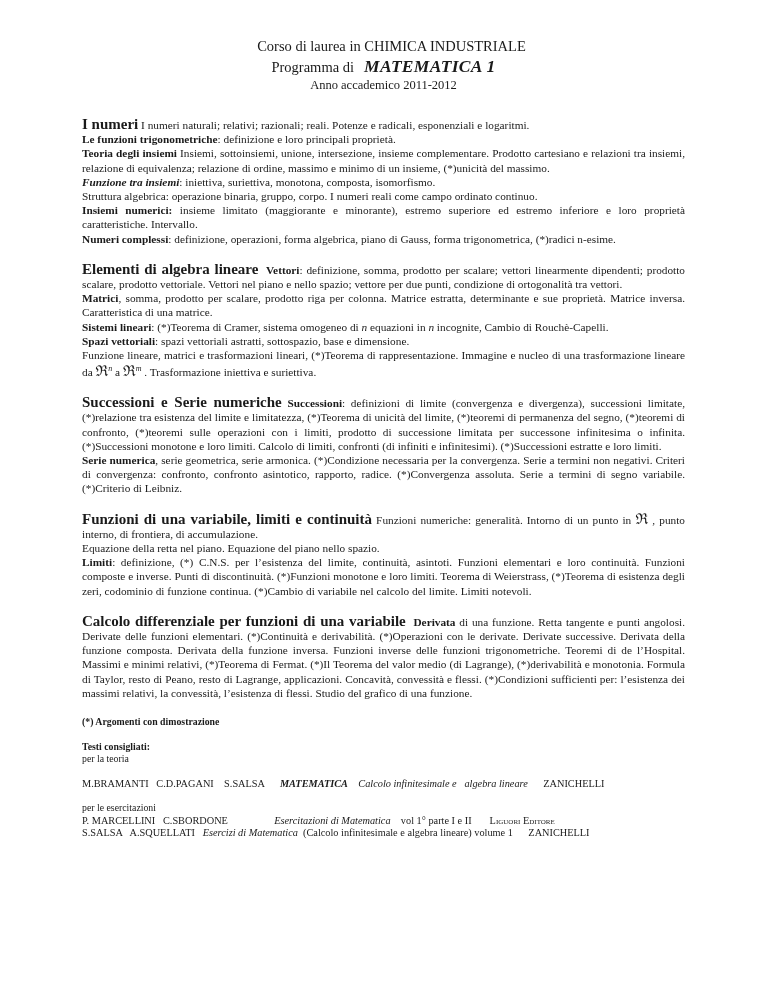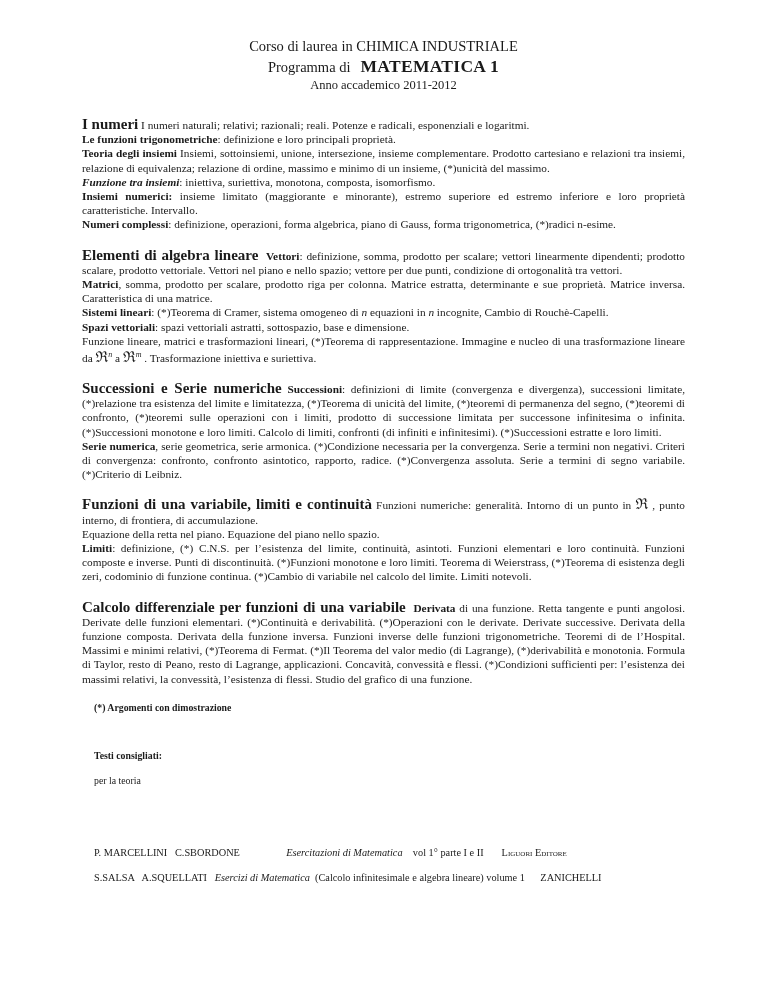--- a/index.html
+++ b/index.html
@@ -3,37 +3,37 @@
 <meta charset="utf-8">
 <style>
   html, body { margin: 0; padding: 0; background: #ffffff; }
   body {
     width: 768px; height: 994px; overflow: hidden; position: relative;
     font-family: "Liberation Serif", "DejaVu Serif", serif;
     color: #1a1a1a;
   }
   .page { position: absolute; left: 82px; top: 0; width: 603px; }
   .hdr { text-align: center; }
-  .hdr .l1 { position: absolute; left: 0; width: 603px; top: 38px; font-size: 14.5px; }
+  .hdr .l1 { position: absolute; left: 8px; width: 603px; top: 38px; font-size: 14.5px; }
   .hdr .l2 { position: absolute; left: 0; width: 603px; top: 56px; font-size: 14.5px; }
-  .hdr .l2 .big { font-weight: bold; font-size: 17.5px; margin-left: 10px; letter-spacing: 0.3px; }
+  .hdr .l2 .big { font-style: italic; font-weight: bold; font-size: 17.5px; margin-left: 10px; letter-spacing: 0.3px; }
   .hdr .l3 { position: absolute; left: 0; width: 603px; top: 78px; font-size: 12.5px; }
 
   .body-text { position: absolute; left: 0; top: 117px; width: 603px; font-size: 11.3px; line-height: 14.2px; text-align: justify; }
   .section { margin: 0 0 16px 0; }
   .section p { margin: 0; }
   .sec-title { font-family: "Liberation Serif", serif; font-weight: bold; font-size: 15px; }
   .b { font-weight: bold; }
   .bi { font-weight: bold; font-style: italic; font-family: Liberation Serif, serif; }
   .i { font-style: italic; }
   .frak { font-family: "DejaVu Serif", serif; font-size: 15px; }
   .sup { font-size: 8px; vertical-align: super; font-style: italic; }
 
   .notes { font-size: 9.8px; line-height: 12.5px; }
-  .notes p { margin: 12px; }
+  .notes p { margin: 0; }
   .ref-row { white-space: pre; font-size: 10.3px; }
   .smallcaps { font-variant: small-caps; }
 </style>
 </head>
 <body>
 
 <div class="page">
 
   <div class="hdr">
     <div class="l1">Corso di laurea in CHIMICA INDUSTRIALE</div>
@@ -43,20 +43,21 @@
     <div class="l3">Anno accademico 2011-2012</div>
   </div>
 
   <div class="body-text">
 
     <div class="section">
       <p><span class="sec-title">I numeri</span><span> I numeri naturali; relativi; razionali; reali. Potenze e radicali, esponenziali e logaritmi.</span></p>
       <p><span class="b">Le funzioni trigonometriche</span><span>: definizione e loro principali proprietà.</span></p>
       <p><span class="b">Teoria degli insiemi</span><span>  Insiemi, sottoinsiemi, unione, intersezione, insieme complementare. Prodotto cartesiano e relazioni tra insiemi, relazione di equivalenza; relazione di ordine, massimo e minimo di un insieme, (*)unicità del massimo.</span></p>
       <p><span class="bi">Funzione tra insiemi</span><span>: iniettiva, suriettiva, monotona, composta, isomorfismo.</span></p>
+      <p>Struttura algebrica: operazione binaria, gruppo, corpo.  I numeri reali come campo ordinato continuo.</p>
       <p><span class="b">Insiemi numerici:</span><span> insieme limitato (maggiorante e minorante), estremo superiore ed estremo inferiore e loro proprietà caratteristiche. Intervallo.</span></p>
       <p><span class="b">Numeri complessi</span><span>: definizione, operazioni, forma algebrica, piano di Gauss, forma trigonometrica, (*)radici n-esime.</span></p>
     </div>
 
     <div class="section">
       <p><span class="sec-title">Elementi di algebra lineare</span>&nbsp;&nbsp;<span class="b">Vettori</span><span>: definizione, somma, prodotto per scalare; vettori linearmente dipendenti; prodotto scalare, prodotto vettoriale. Vettori nel piano e nello spazio; vettore per due punti, condizione di ortogonalità tra vettori.</span></p>
       <p><span class="b">Matrici</span><span>, somma, prodotto per scalare, prodotto riga per colonna. Matrice estratta, determinante e sue proprietà. Matrice inversa.  Caratteristica di una matrice.</span></p>
       <p><span class="b">Sistemi lineari</span><span>: (*)Teorema di Cramer, sistema omogeneo di </span><span class="i">n</span><span> equazioni in </span><span class="i">n</span><span> incognite, Cambio di Rouchè-Capelli.</span></p>
       <p><span class="b">Spazi vettoriali</span><span>: spazi vettoriali astratti, sottospazio, base e dimensione.</span></p>
       <p><span>Funzione lineare, matrici e trasformazioni lineari, (*)Teorema di rappresentazione. Immagine e nucleo di una trasformazione lineare da </span><span class="frak">ℜ</span><span class="sup">n</span><span> a </span><span class="frak">ℜ</span><span class="sup">m</span><span> . Trasformazione iniettiva e suriettiva.</span></p>
@@ -76,19 +77,21 @@
     <div class="section">
       <p><span class="sec-title">Calcolo differenziale per funzioni di una variabile</span>&nbsp;&nbsp;<span class="b">Derivata</span><span> di una funzione. Retta tangente e punti angolosi. Derivate delle funzioni elementari. (*)Continuità e derivabilità. (*)Operazioni con le derivate. Derivate successive. Derivata della funzione composta. Derivata della funzione inversa. Funzioni inverse delle funzioni trigonometriche. Teoremi di de l’Hospital. Massimi e minimi relativi, (*)Teorema di Fermat. (*)Il Teorema del valor medio (di Lagrange), (*)derivabilità e monotonia. Formula di Taylor, resto di Peano, resto di Lagrange, applicazioni. Concavità,  convessità e flessi. (*)Condizioni sufficienti per: l’esistenza dei massimi relativi, la convessità, l’esistenza di flessi. Studio del grafico di una funzione.</span></p>
     </div>
 
     <div class="notes">
       <p class="b">(*) Argomenti con dimostrazione</p>
       <p style="height:12px"></p>
       <p class="b">Testi consigliati:</p>
       <p>per la teoria</p>
       <p style="height:12px"></p>
+      <p class="ref-row"><span>M.BRAMANTI   C.D.PAGANI    S.SALSA</span>      <span class="bi">MATEMATICA</span>    <span class="i">Calcolo infinitesimale e   algebra lineare</span>      <span>ZANICHELLI</span></p>
       <p style="height:12px"></p>
+      <p>per le esercitazioni</p>
       <p class="ref-row"><span>P. MARCELLINI   C.SBORDONE</span>                  <span class="i">Esercitazioni di Matematica</span>    <span>vol 1° parte I e II</span>       <span class="smallcaps">Liguori Editore</span></p>
       <p class="ref-row"><span>S.SALSA   A.SQUELLATI</span>   <span class="i">Esercizi di Matematica</span>  <span>(Calcolo infinitesimale e algebra lineare) volume 1</span>      <span>ZANICHELLI</span></p>
     </div>
 
   </div>
 </div>
 
 </body></html>

